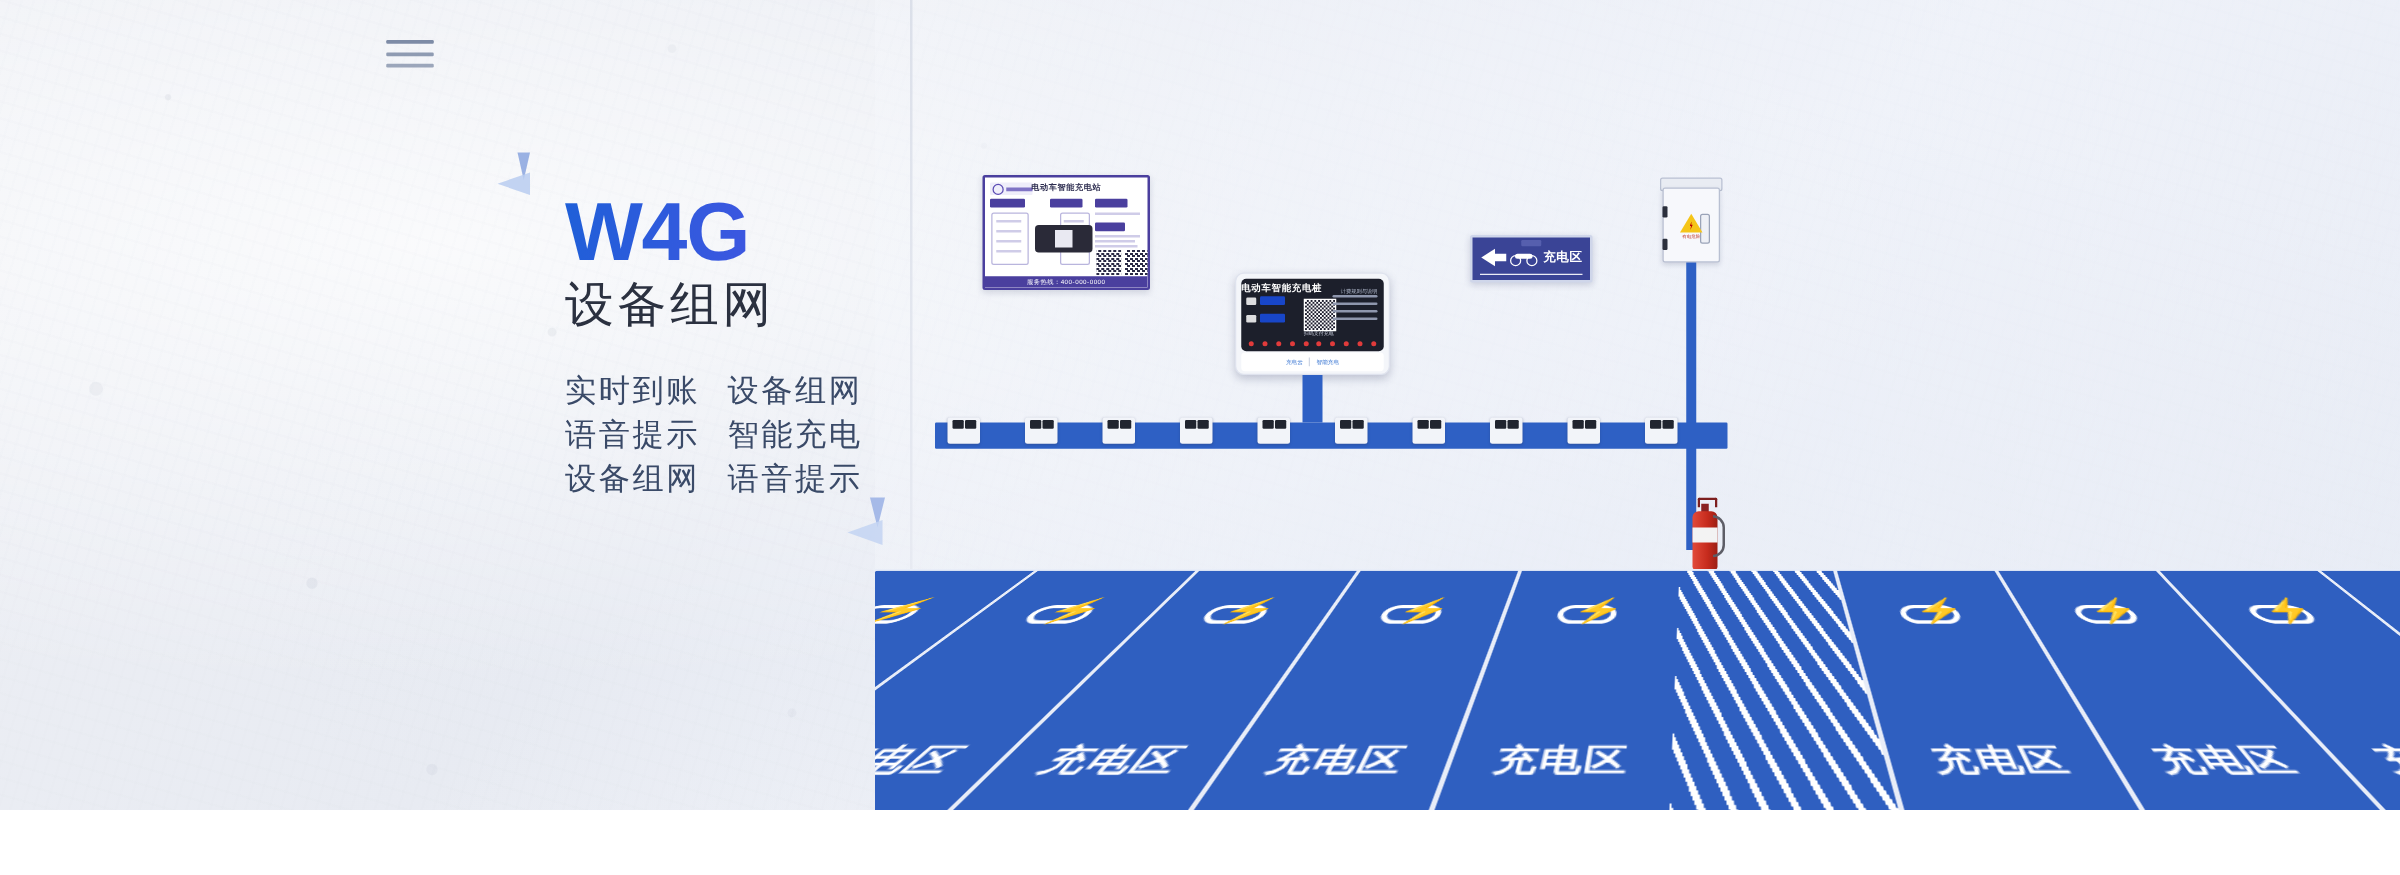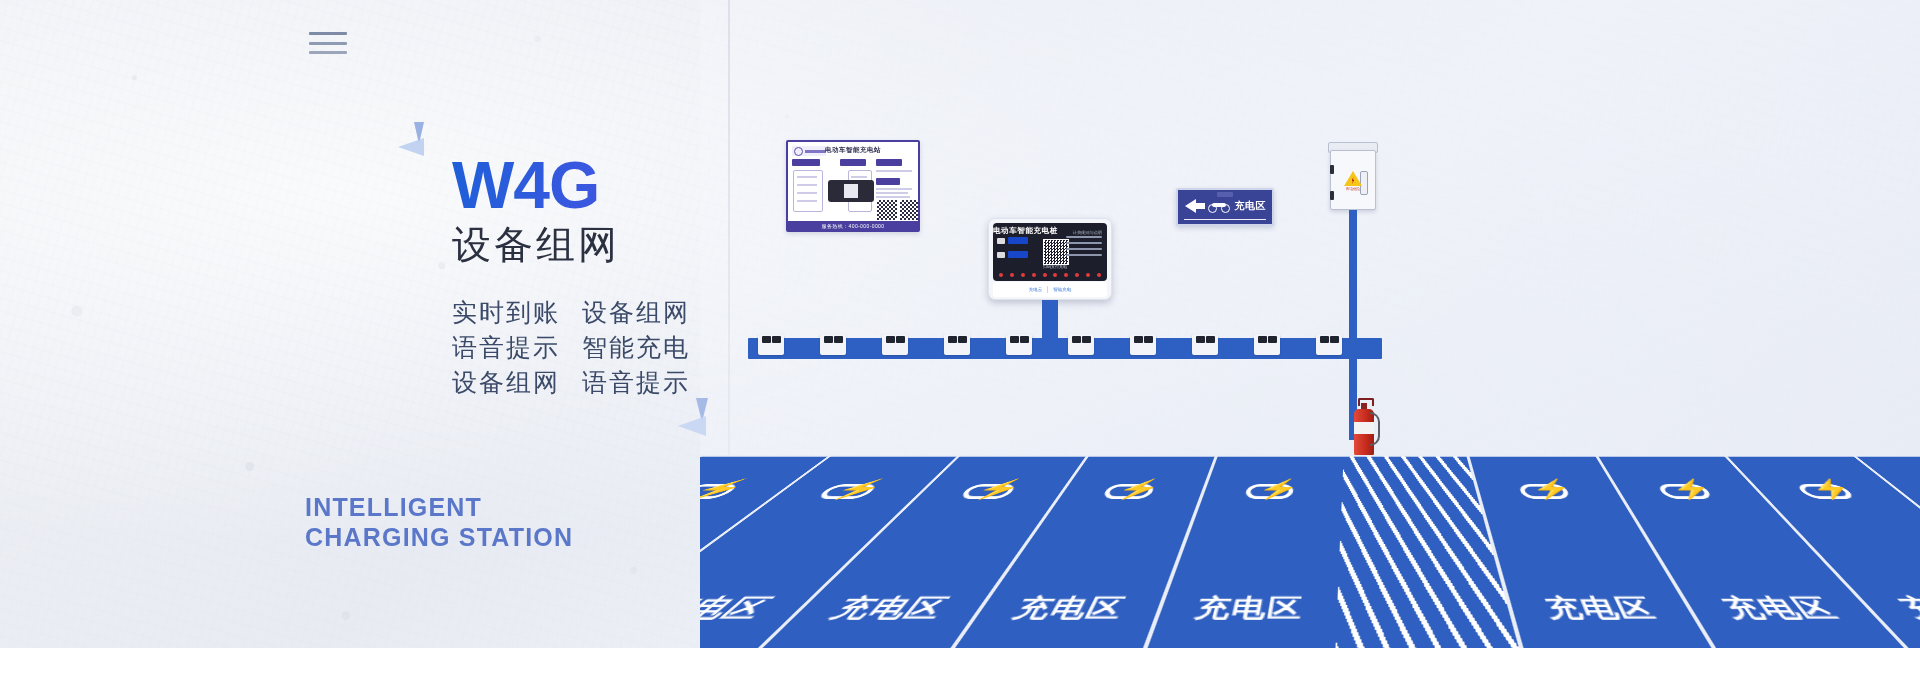--- a/index.html
+++ b/index.html
@@ -206,24 +206,20 @@
 
   <div id="features">
     <div class="feat">实时到账</div>
     <div class="feat">设备组网</div>
     <div class="feat">语音提示</div>
     <div class="feat">智能充电</div>
     <div class="feat">设备组网</div>
     <div class="feat">语音提示</div>
   </div>
 
-  <div id="entext">
-    <div class="en">INTELLIGENT</div>
-    <div class="en">CHARGING STATION</div>
-  </div>
 
   <div id="scene">
     <div class="wallcorner"></div>
 
     <div id="poster">
       <div class="p-logo">
           <b></b>
           <u></u>
         </div>
       <div class="p-title">电动车智能充电站</div>

